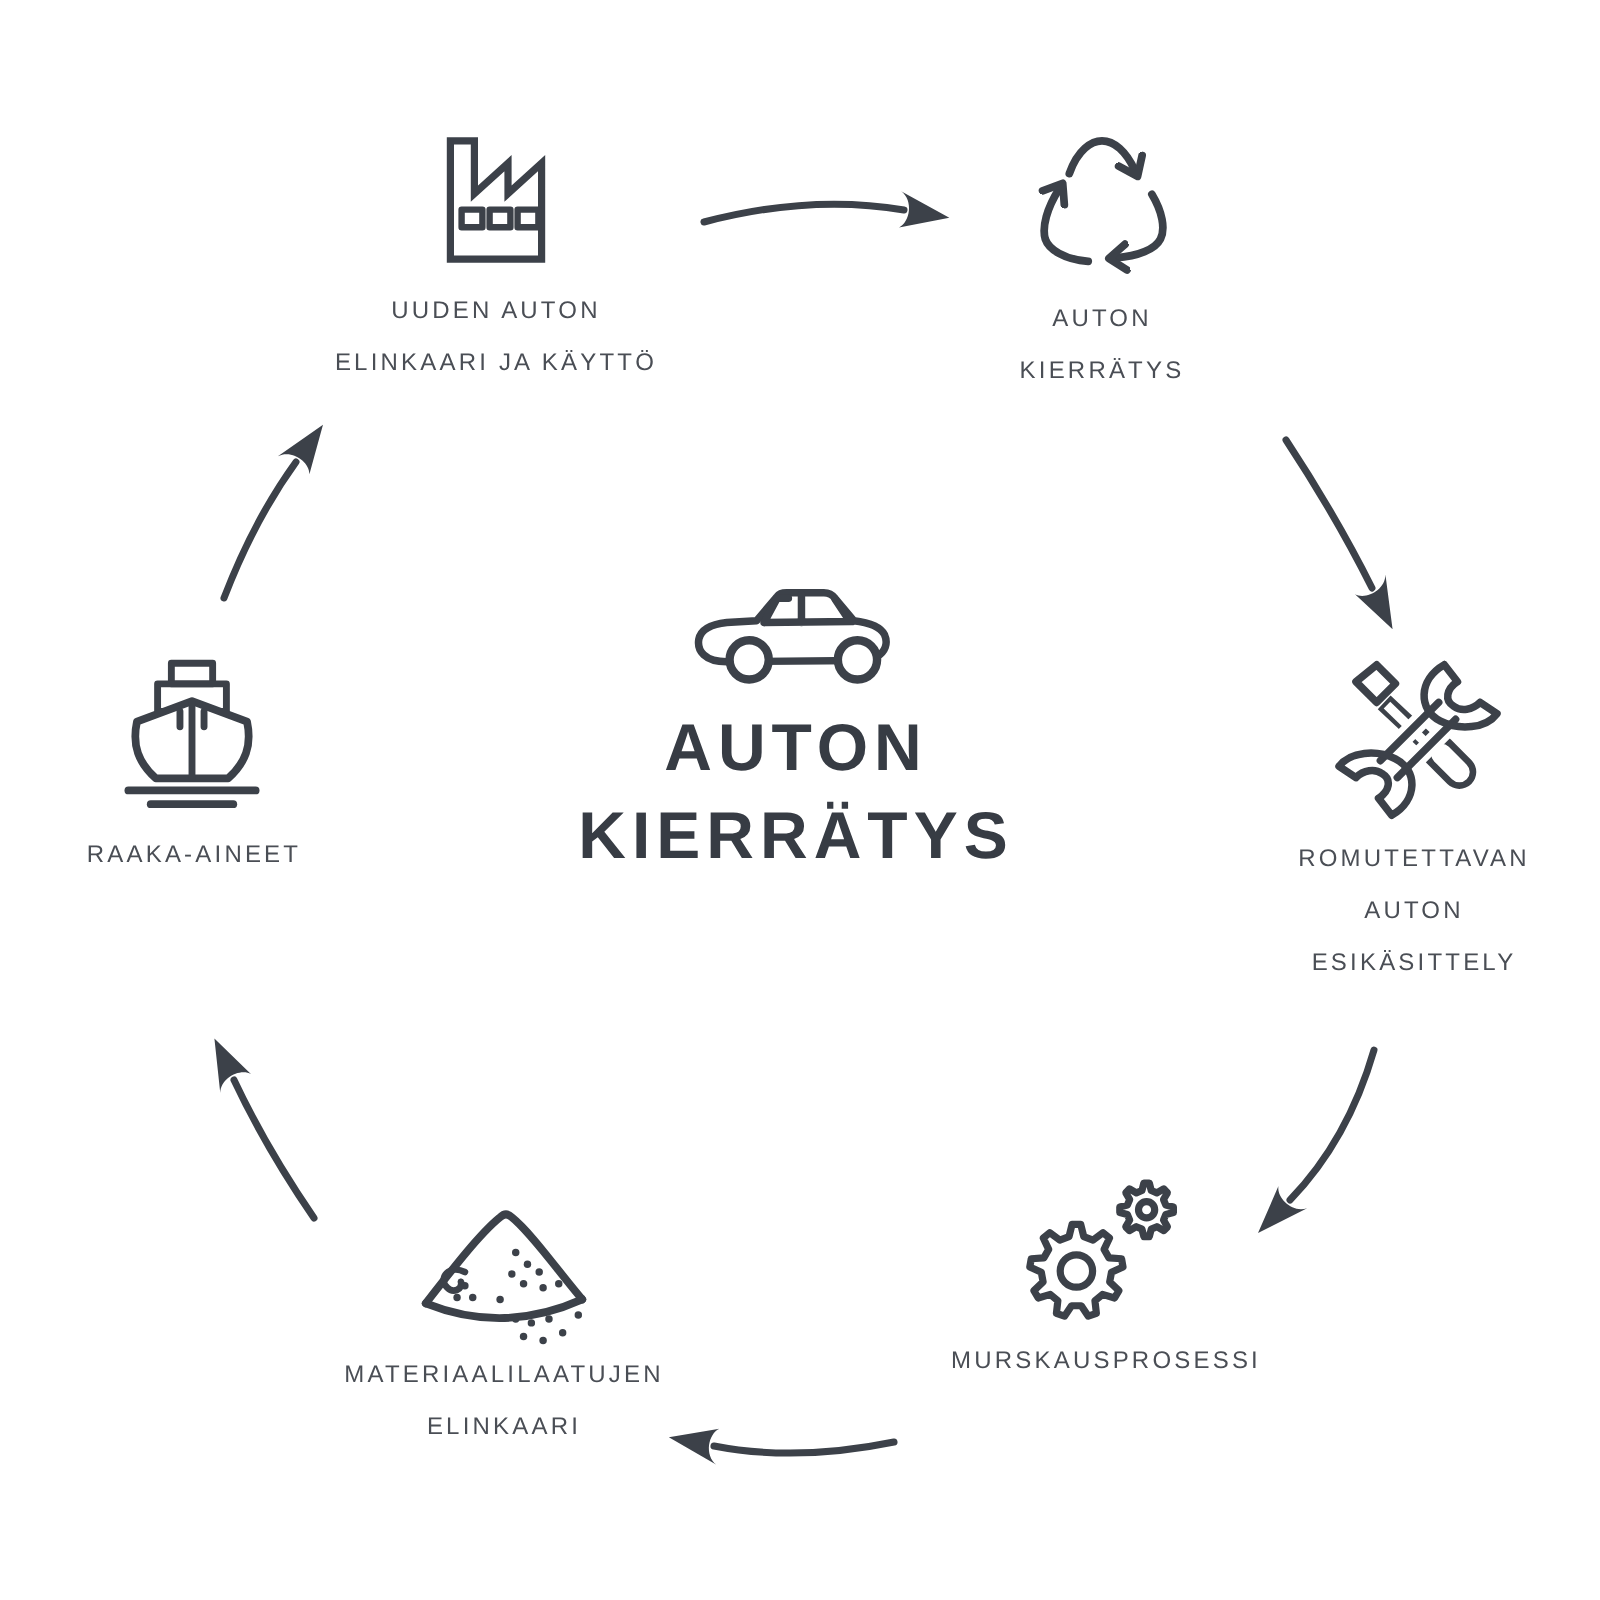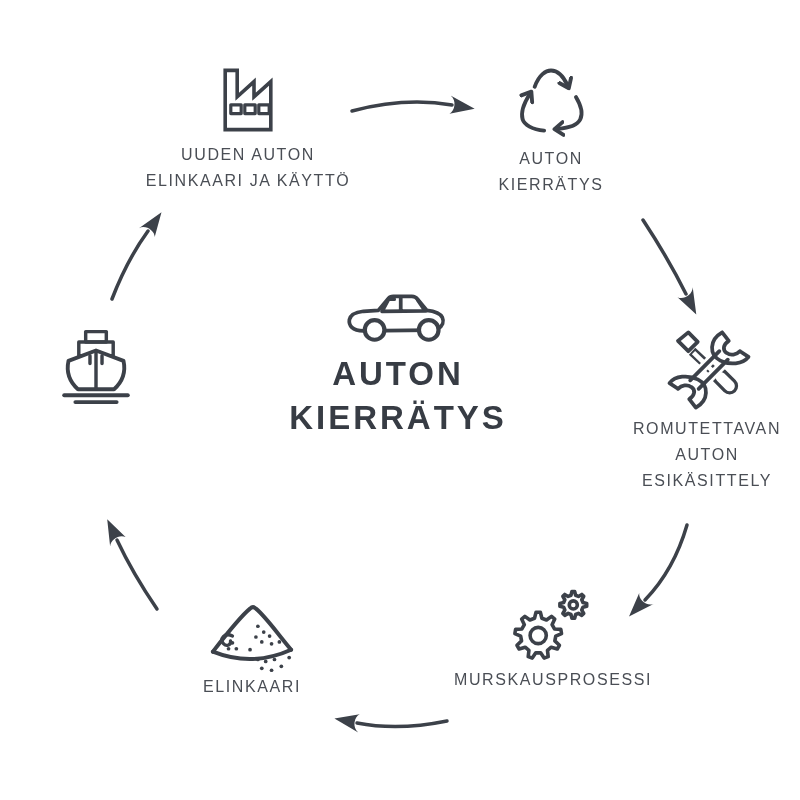--- a/index.html
+++ b/index.html
@@ -4,21 +4,21 @@
 <style>
   html,body{margin:0;padding:0;background:#fff;}
   #canvas{
     position:relative;width:800px;height:800px;background:#ffffff;
     font-family:"Liberation Sans", sans-serif;overflow:hidden;
   }
   .node{position:absolute;}
   .icon{position:absolute;}
   .label{
     position:absolute;text-align:center;color:#4a4e55;
-    font-size:16px;line-height:26px;letter-spacing:1.6px;font-weight:400;
+    font-size:12px;line-height:26px;letter-spacing:1.6px;font-weight:400;
   }
   .label div{white-space:nowrap;}
   .title{
     position:absolute;text-align:center;color:#373c44;
     font-size:33px;line-height:44px;letter-spacing:3px;font-weight:bold;
   }
   .title div{white-space:nowrap;}
   svg{display:block;}
   .stroke{fill:none;stroke:#3c4149;stroke-width:4.5;stroke-linecap:round;stroke-linejoin:round;}
   .stroke-m{fill:none;stroke:#3c4149;stroke-width:4;stroke-linecap:round;stroke-linejoin:round;}
@@ -141,30 +141,32 @@
         <circle cx="56" cy="68" r="1.9"></circle>
           <circle cx="64" cy="70" r="1.9"></circle>
         <circle cx="73" cy="68" r="1.9"></circle>
           <circle cx="60" cy="77" r="1.9"></circle>
         <circle cx="70" cy="79" r="1.9"></circle>
           <circle cx="80" cy="75" r="1.9"></circle>
         <circle cx="88" cy="66" r="1.9"></circle>
       </g>
     </svg>
     <div class="label" style="left:102px;top:674px;width:300px">
+      <div>MATERIAALILAATUJEN</div>
       <div>ELINKAARI</div>
     </div>
   </div>
 
   <div class="node">
     <svg class="icon" style="left:53px;top:323px;position:absolute" width="86" height="86" viewBox="0 0 100 100">
       <rect class="stroke" style="stroke-width:4" x="38" y="10" width="24" height="12"></rect>
       <rect class="stroke" style="stroke-width:4" x="30" y="22" width="40" height="16"></rect>
       <path class="whitefill" d="M 18,44 L 50,32 L 82,44 C 85,58 81,68 71,77 L 29,77 C 19,68 15,58 18,44 Z"></path>
       <path class="stroke" style="stroke-width:4" d="M 50,33 L 50,77 M 43,38 L 43,47 M 57,38 L 57,47"></path>
       <path class="stroke" d="M 13,84 L 87,84"></path>
       <path class="stroke" d="M 26,92 L 74,92"></path>
     </svg>
     <div class="label" style="left:0px;top:414px;width:194px">
+      <div>RAAKA-AINEET</div>
     </div>
   </div>
 
 </div>
 
 </body></html>

